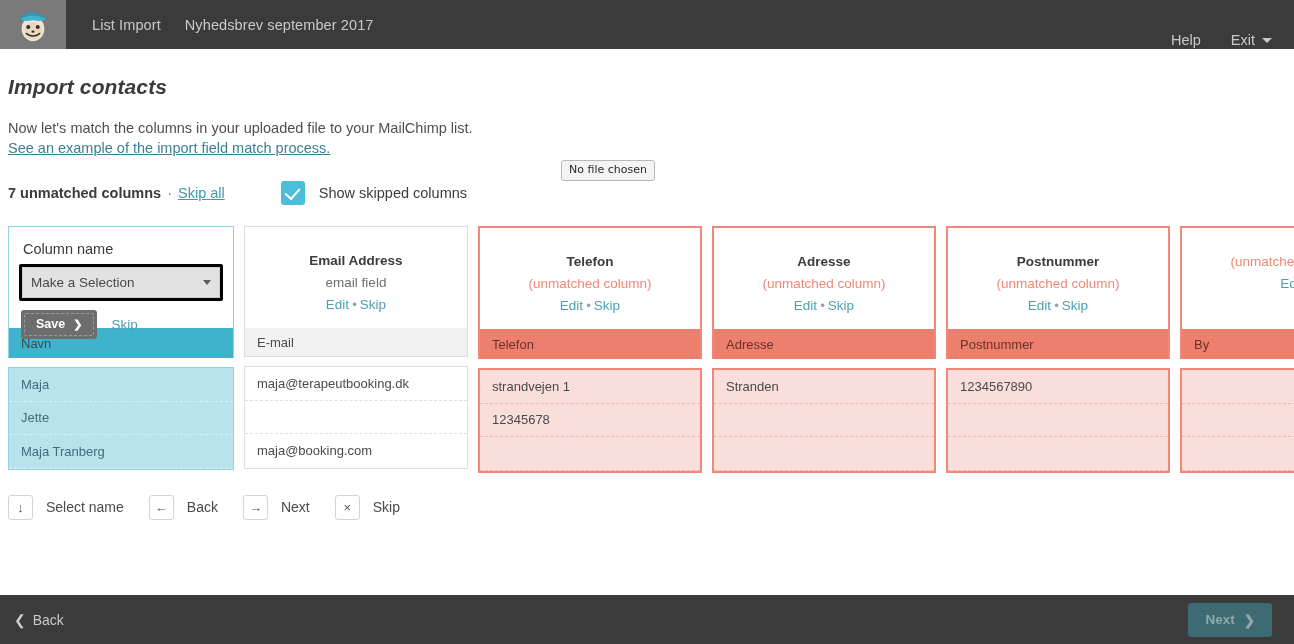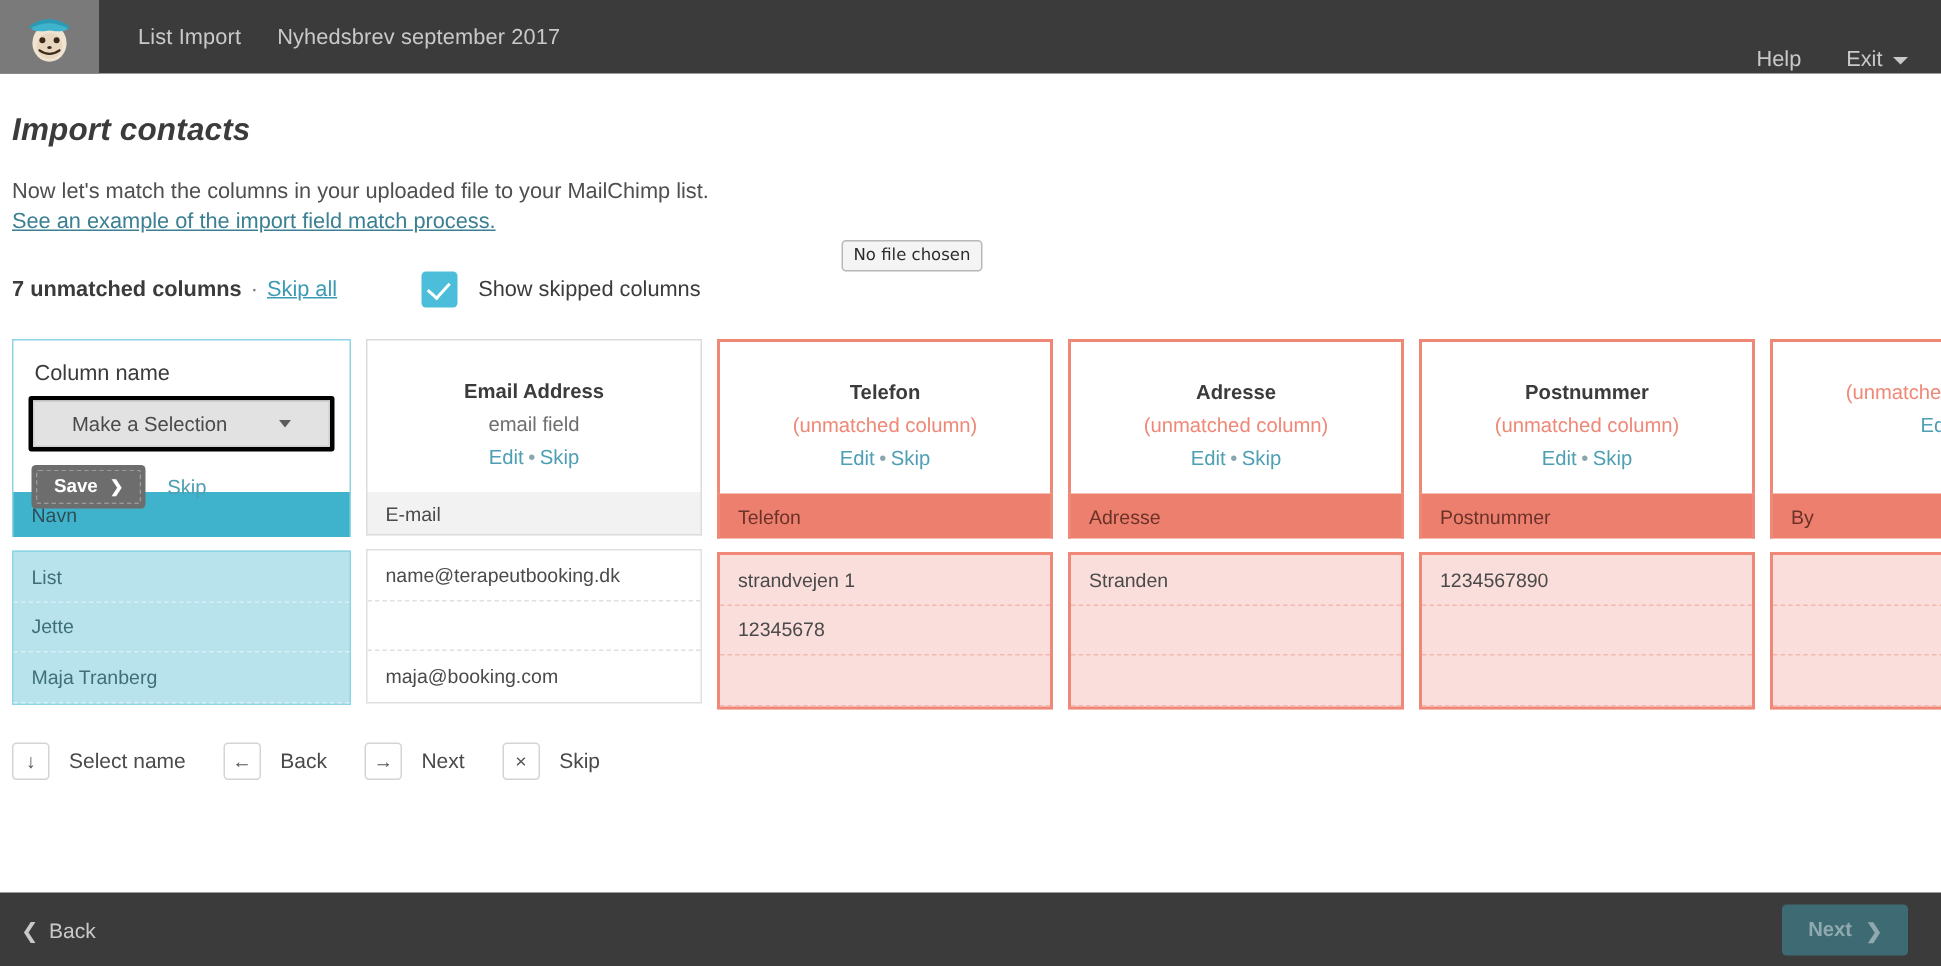--- a/index.html
+++ b/index.html
@@ -213,21 +213,21 @@
     border: 3px solid #000000;
     border-radius: 2px;
     padding: 0;
   }
   .select {
     background: #e2e2e2;
     border: 1px solid #cfcfcf;
     height: 31px;
     display: flex;
     align-items: center;
-    padding: 0 25px;
+    padding: 0 8px;
     font-size: 13.5px;
     color: #4a4a4a;
     position: relative;
   }
   .select .chev {
     margin-left: auto;
     width: 0; height: 0;
     border-left: 4.5px solid transparent;
     border-right: 4.5px solid transparent;
     border-top: 5px solid #5c5c5c;
@@ -441,39 +441,39 @@
                 <span>Save</span>
                 <span class="arrow">❯</span>
               </span>
             </span>
             <a class="skip-link" href="#">Skip</a>
           </div>
         </div>
       </div>
       <div class="srcrow">Navn</div>
       <div class="datablock">
-        <div class="datarow">List</div>
+        <div class="datarow">Maja</div>
         <div class="datarow">Jette</div>
         <div class="datarow">Maja Tranberg</div>
       </div>
     </div>
 
     <div class="col">
       <div class="card">
         <div class="card-head">
           <div class="card-title">Email Address</div>
           <div class="card-sub">email field</div>
           <div class="card-links">
             <a href="#">Edit</a><span class="dot">•</span><a href="#">Skip</a>
           </div>
         </div>
       </div>
       <div class="srcrow">E-mail</div>
       <div class="datablock">
-        <div class="datarow">name@terapeutbooking.dk</div>
+        <div class="datarow">maja@terapeutbooking.dk</div>
         <div class="datarow"></div>
         <div class="datarow">maja@booking.com</div>
       </div>
     </div>
 
     <div class="col unmatchedcol">
       <div class="card">
         <div class="card-head">
           <div class="card-title">Telefon</div>
           <div class="card-sub unmatched-txt">(unmatched column)</div>

